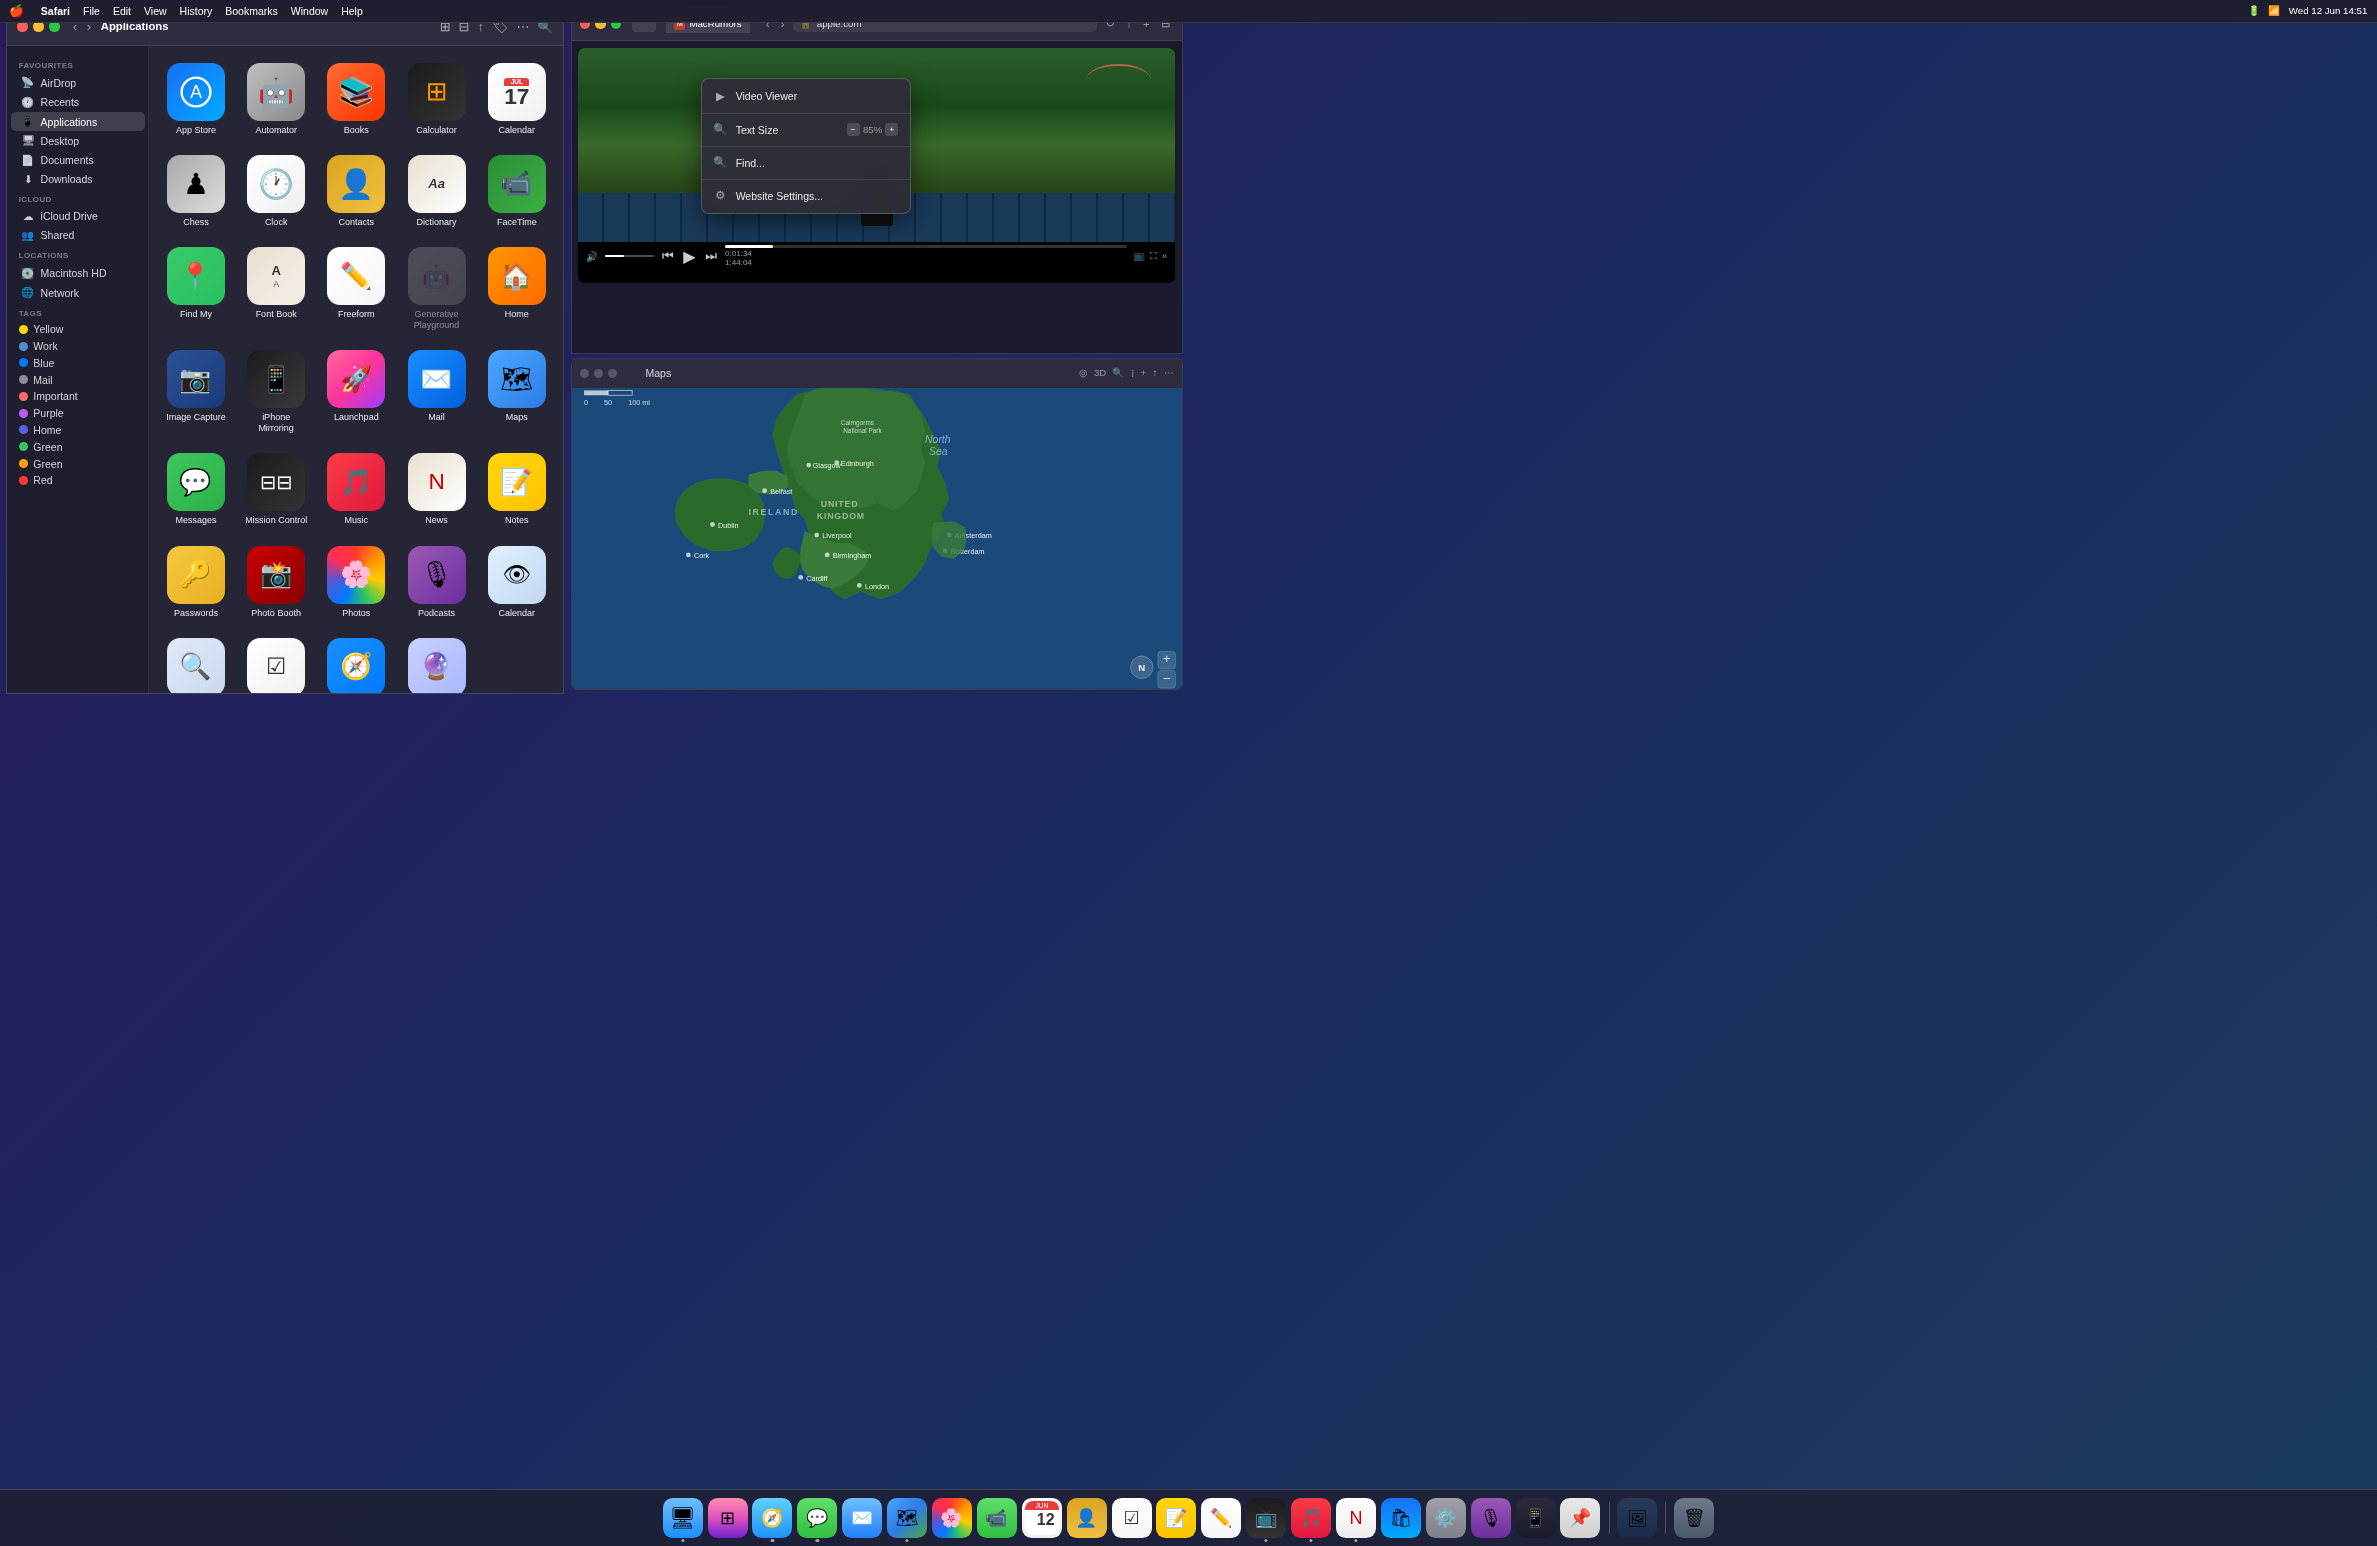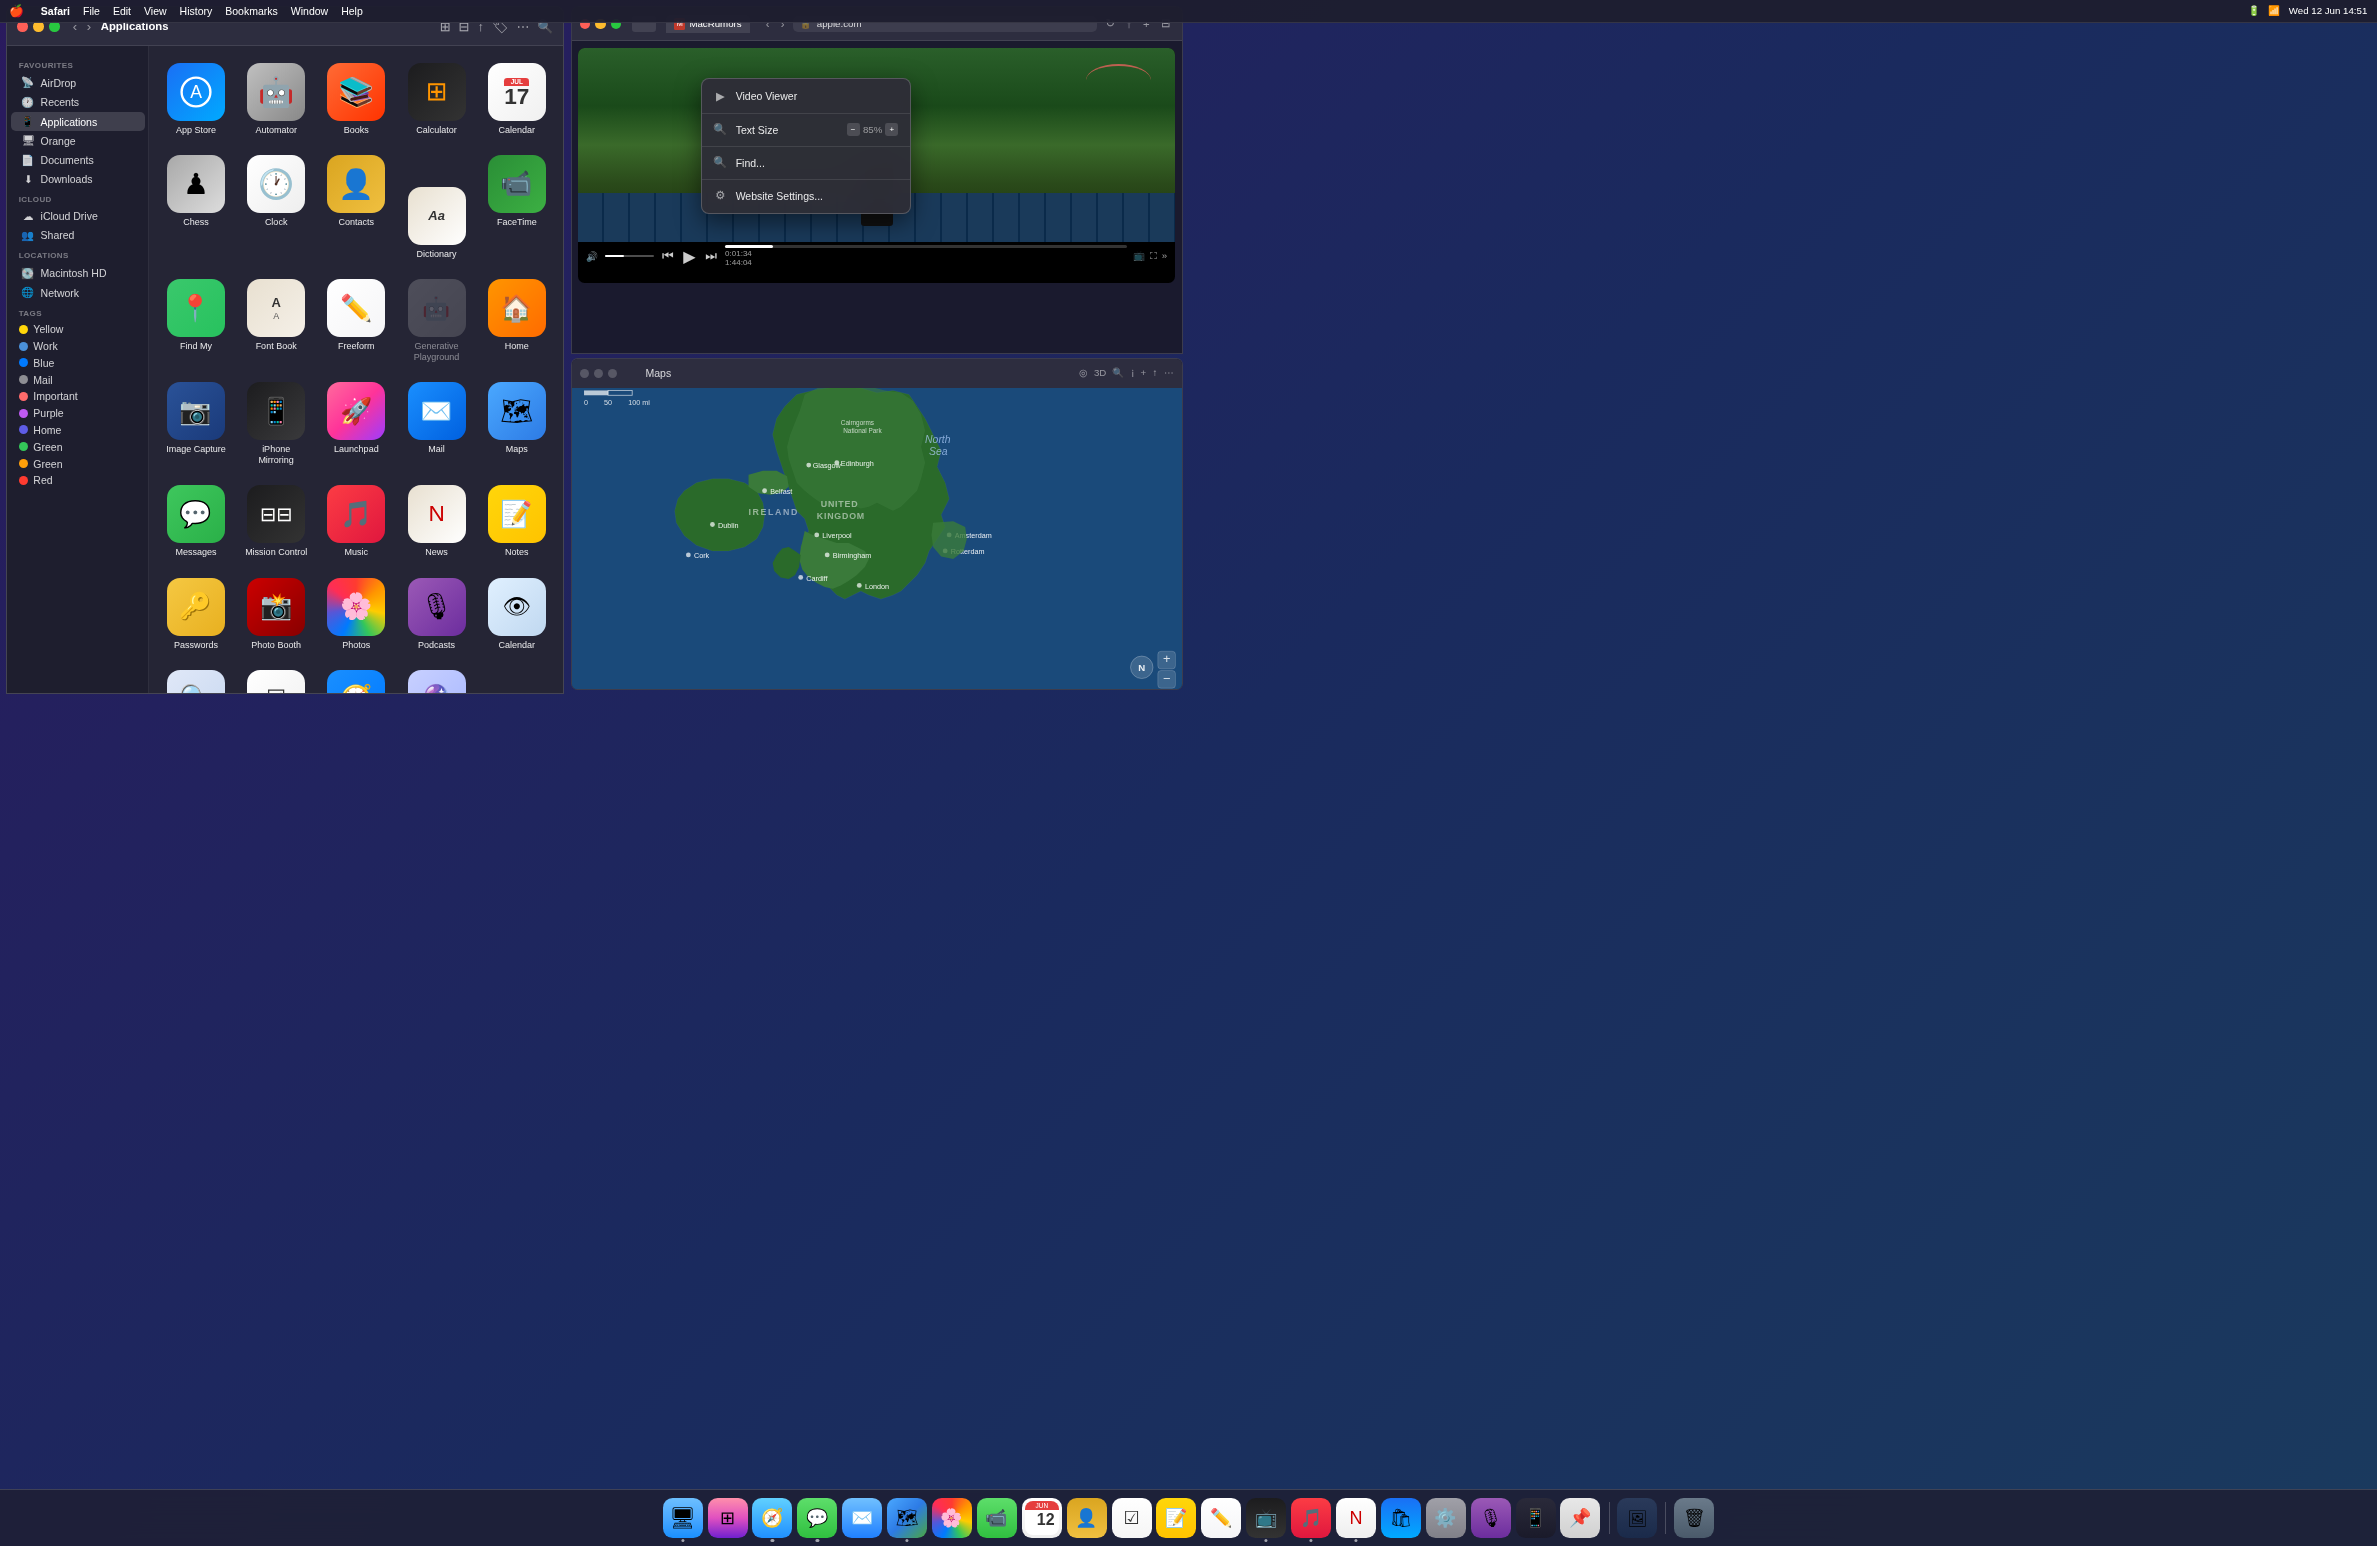--- a/index.html
+++ b/index.html
@@ -226,21 +226,21 @@
 
     
     .icon-app-store { background: linear-gradient(135deg, #1a6ff5, #0af); }
     .icon-automator { background: linear-gradient(135deg, #c0c0c0, #888); }
     .icon-books { background: linear-gradient(135deg, #ff6b35, #ff3300); }
     .icon-calculator { background: linear-gradient(135deg, #1c1c1e, #333); }
     .icon-calendar { background: linear-gradient(135deg, #fff, #f0f0f0); }
     .icon-chess { background: linear-gradient(135deg, #a8a8a8, #ddd); }
     .icon-clock { background: linear-gradient(135deg, #fff, #eee); }
     .icon-contacts { background: linear-gradient(135deg, #daa520, #f0c040); }
-    .icon-dictionary { background: linear-gradient(135deg, #e8e0d0, #fff); margin-top: 32px; }
+    .icon-dictionary { background: linear-gradient(135deg, #e8e0d0, #fff); }
     .icon-facetime { background: linear-gradient(135deg, #2a8e36, #3cb043); }
     .icon-findmy { background: linear-gradient(135deg, #3ac86c, #27c25e); }
     .icon-fontbook { background: linear-gradient(135deg, #e8e0d0, #f5f0e8); }
     .icon-freeform { background: linear-gradient(135deg, #fff, #f5f5f7); }
     .icon-generative { background: linear-gradient(135deg, #ccc, #aaa); opacity: 0.5; }
     .icon-home { background: linear-gradient(135deg, #ff9500, #ff6b00); }
     .icon-imagecapture { background: linear-gradient(135deg, #2a5298, #1a3a7a); }
     .icon-iphonemirroring { background: linear-gradient(135deg, #1c1c1e, #3a3a3c); }
     .icon-launchpad { background: linear-gradient(135deg, #ff6b9d, #ff3399, #9d3cff); }
     .icon-mail { background: linear-gradient(135deg, #1a8fff, #0060df); }
@@ -733,21 +733,21 @@
         <div class="sidebar-item">
           <span class="sidebar-item-icon">🕐</span>
           <span>Recents</span>
         </div>
         <div class="sidebar-item active">
           <span class="sidebar-item-icon">📱</span>
           <span>Applications</span>
         </div>
         <div class="sidebar-item">
           <span class="sidebar-item-icon">🖥</span>
-          <span>Orange</span>
+          <span>Desktop</span>
         </div>
         <div class="sidebar-item">
           <span class="sidebar-item-icon">📄</span>
           <span>Documents</span>
         </div>
         <div class="sidebar-item">
           <span class="sidebar-item-icon">⬇</span>
           <span>Downloads</span>
         </div>
 

